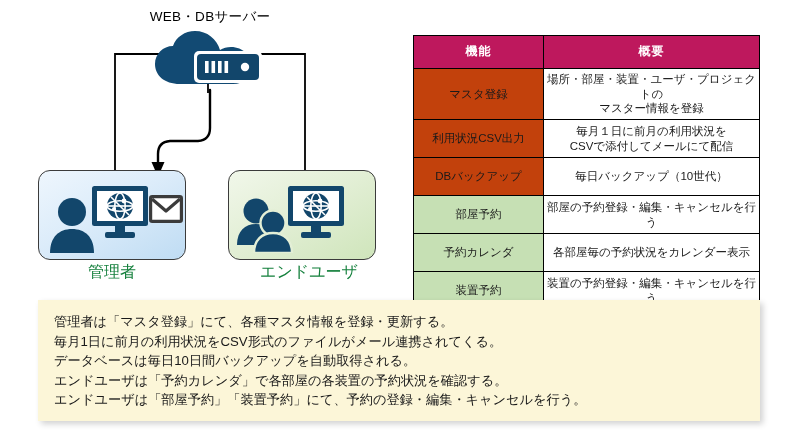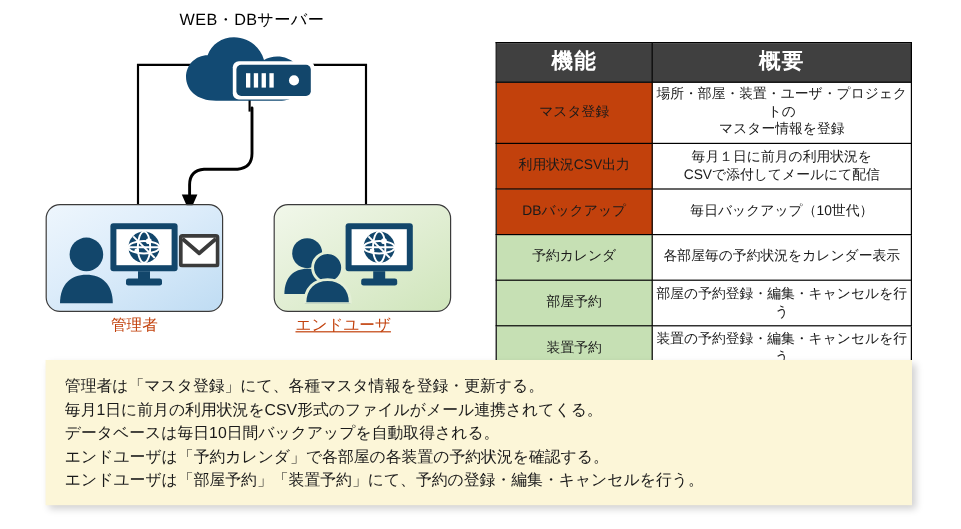--- a/index.html
+++ b/index.html
@@ -70,26 +70,26 @@
     top: 170px;
     width: 148px;
     height: 90px;
     background: linear-gradient(150deg, #f1f7ea 0%, #e3efd6 45%, #cfe5bb 100%);
   }
   .actor-label {
     position: absolute;
     top: 262px;
     width: 148px;
     text-align: center;
-    font-size: 13px;
-    color: #c2410c;
+    font-size: 16px;
+    color: #15803d;
     white-space: nowrap;
   }
   #label-admin { left: 38px; }
-  #label-enduser { left: 212px; text-decoration: underline; }
+  #label-enduser { left: 235px; }
 
   .icon-person-single { position: absolute; left: 10px; top: 26px; width: 46px; height: 56px; }
   .icon-person-group  { position: absolute; left: 6px;  top: 26px; width: 62px; height: 56px; }
   .icon-monitor-admin { position: absolute; left: 52px; top: 14px; width: 58px; height: 55px; }
   .icon-monitor-user  { position: absolute; left: 58px; top: 14px; width: 58px; height: 55px; }
   .icon-envelope      { position: absolute; left: 110px; top: 24px; width: 34px; height: 28px; }
 
   
   #feature-table {
     position: absolute;
@@ -105,24 +105,24 @@
   #feature-table th,
   #feature-table td {
     border: 1.3px solid #000000;
     text-align: center;
     vertical-align: middle;
     padding: 3px 2px;
     line-height: 1.28;
     color: #1a1a1a;
   }
   #feature-table thead th {
-    background: #404040;
+    background: #be185d;
     color: #ffffff;
     font-weight: bold;
-    font-size: 18px;
+    font-size: 12px;
     height: 26px;
     letter-spacing: 1px;
   }
   #feature-table tbody td { height: 31px; margin-left: 38px; }
   td.fill-blue  { background: #c2410c; }
   td.fill-green { background: #C6E0B4; }
   td.fill-white { background: #ffffff; }
 
   
   #note-box {
@@ -253,26 +253,26 @@
       </tr>
       <tr>
         <td class="fill-blue">利用状況CSV出力</td>
         <td class="fill-white">毎月１日に前月の利用状況を<br>CSVで添付してメールにて配信</td>
       </tr>
       <tr>
         <td class="fill-blue">DBバックアップ</td>
         <td class="fill-white">毎日バックアップ（10世代）</td>
       </tr>
       <tr>
+        <td class="fill-green">部屋予約</td>
+        <td class="fill-white">部屋の予約登録・編集・キャンセルを行う</td>
+      </tr>
+      <tr>
         <td class="fill-green">予約カレンダ</td>
         <td class="fill-white">各部屋毎の予約状況をカレンダー表示</td>
-      </tr>
-      <tr>
-        <td class="fill-green">部屋予約</td>
-        <td class="fill-white">部屋の予約登録・編集・キャンセルを行う</td>
       </tr>
       <tr>
         <td class="fill-green">装置予約</td>
         <td class="fill-white">装置の予約登録・編集・キャンセルを行う</td>
       </tr>
     </tbody>
 </table>
 
 <div id="note-box">
     <div class="note-line">管理者は「マスタ登録」にて、各種マスタ情報を登録・更新する。</div>

